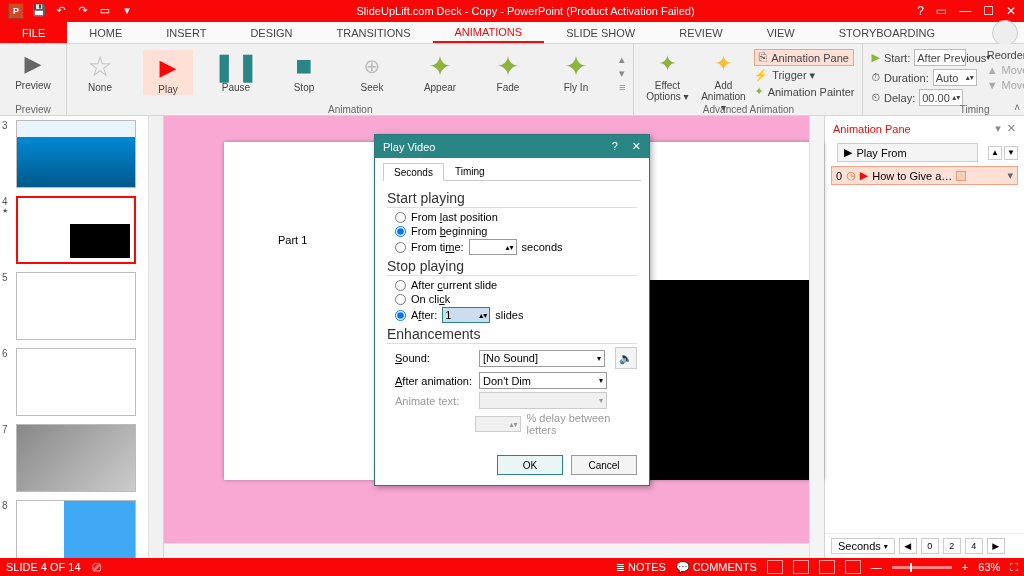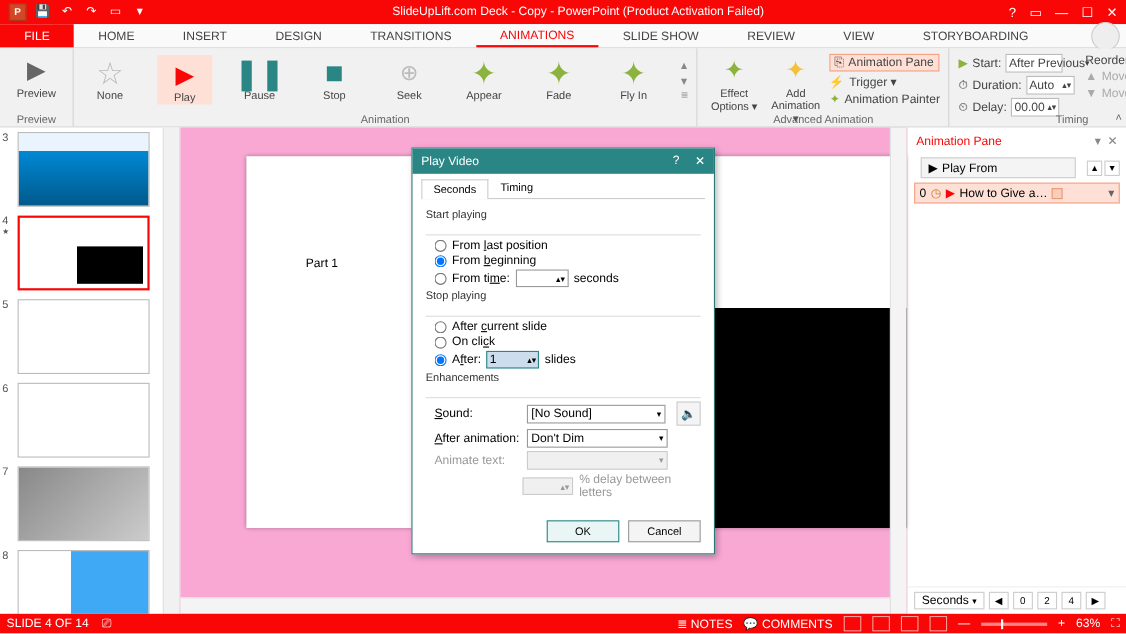--- a/index.html
+++ b/index.html
@@ -83,21 +83,21 @@
 .viewbtn { width:16px; height:14px; border:1px solid rgba(255,255,255,.6); }
 
 
 .dialog { position: absolute; left: 374px; top: 134px; width: 276px; background: #fff; border: 1px solid #2a7777; box-shadow: 2px 2px 6px rgba(0,0,0,.3); z-index: 100; }
 .dlg-title { background: #2a8585; color: #fff; padding: 5px 8px; font-size: 11px; display: flex; align-items: center; }
 .dlg-title .tbtns { margin-left: auto; display: flex; gap: 14px; font-size: 12px; }
 .dlg-tabs { display: flex; border-bottom: 1px solid #ccc; margin: 4px 8px 0 8px; }
 .dlg-tab { padding: 3px 10px; font-size: 10px; border: 1px solid transparent; border-bottom: none; }
 .dlg-tab.active { border-color: #ccc; background: #fff; position: relative; top: 1px; }
 .dlg-body { padding: 6px 12px 8px 12px; }
-.section-hdr { font-size: 10px; color: #333; margin: 3px 0 3px 0; border-bottom:1px solid #ddd; padding-bottom:12px;}
+.section-hdr { font-size: 14px; color: #333; margin: 3px 0 3px 0; border-bottom:1px solid #ddd; padding-bottom:1px;}
 .opt { display: flex; align-items: center; gap: 5px; font-size: 10px; margin: 2px 0 2px 8px; }
 .opt input[type=radio] { width: 11px; height: 11px; }
 .numspin { width: 48px; height: 16px; border: 1px solid #999; background:#fff; display:flex; align-items:center; justify-content:space-between; padding:0 2px; font-size:10px;}
 .numspin.sel { border-color:#2a8585; background:#cde; }
 .formrow { display:flex; align-items:center; gap:6px; font-size:10px; margin:3px 0 3px 8px;}
 .formrow .flabel { width:78px; }
 .combo { flex:1; max-width:128px; height:17px; border:1px solid #999; background:#fff; display:flex; align-items:center; justify-content:space-between; padding:0 3px; font-size:10px;}
 .combo.disabled { background:#f0f0f0; color:#999; border-color:#ccc;}
 .sndbtn { width:22px; height:22px; border:1px solid #ccc; background:#f4f4f4; display:flex; align-items:center; justify-content:center; margin-left:4px; font-size:11px;}
 .dlg-btns { display:flex; justify-content:flex-end; gap:8px; padding:8px 12px 10px 12px;}

